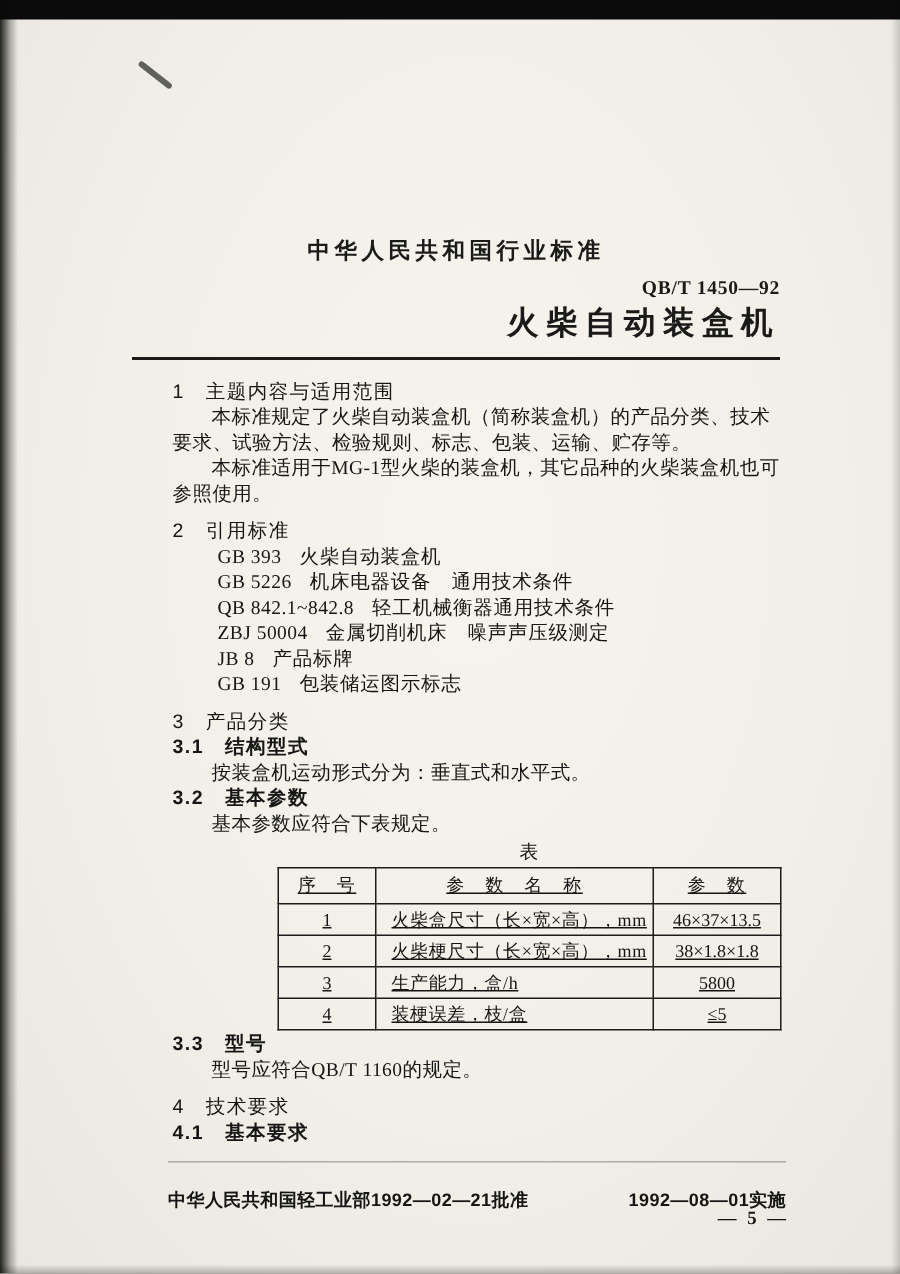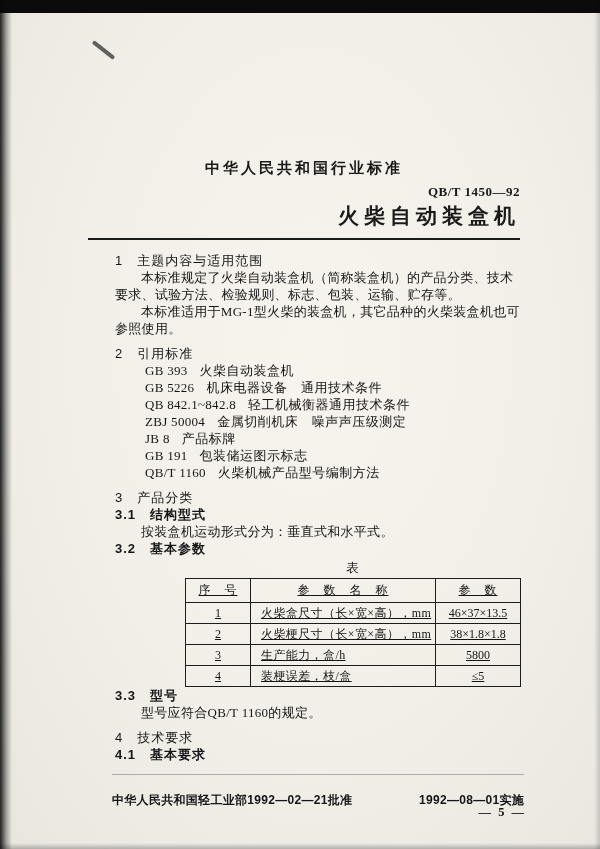--- a/index.html
+++ b/index.html
@@ -154,29 +154,27 @@
       </div>
       <div class="ref-line">
         <span class="ref-code">ZBJ 50004</span><span class="ref-title">金属切削机床　噪声声压级测定</span>
       </div>
       <div class="ref-line">
         <span class="ref-code">JB 8</span><span class="ref-title">产品标牌</span>
       </div>
       <div class="ref-line">
         <span class="ref-code">GB 191</span><span class="ref-title">包装储运图示标志</span>
       </div>
-      <div class="ref-line">
-        <span class="ref-code">QB/T 1160</span><span class="ref-title">火柴机械产品型号编制方法</span>
-      </div>
     </div>
 
     <h2 class="sec-heading">3　产品分类</h2>
     <h3 class="sub-heading">3.1　结构型式</h3>
     <p class="para">按装盒机运动形式分为：垂直式和水平式。</p>
     <h3 class="sub-heading">3.2　基本参数</h3>
+    <p class="para">基本参数应符合下表规定。</p>
 
     <div class="table-caption">表</div>
     <table class="params">
       <colgroup>
           <col class="c-no">
           <col class="c-name">
           <col class="c-val">
         </colgroup>
       <thead>
         <tr>

